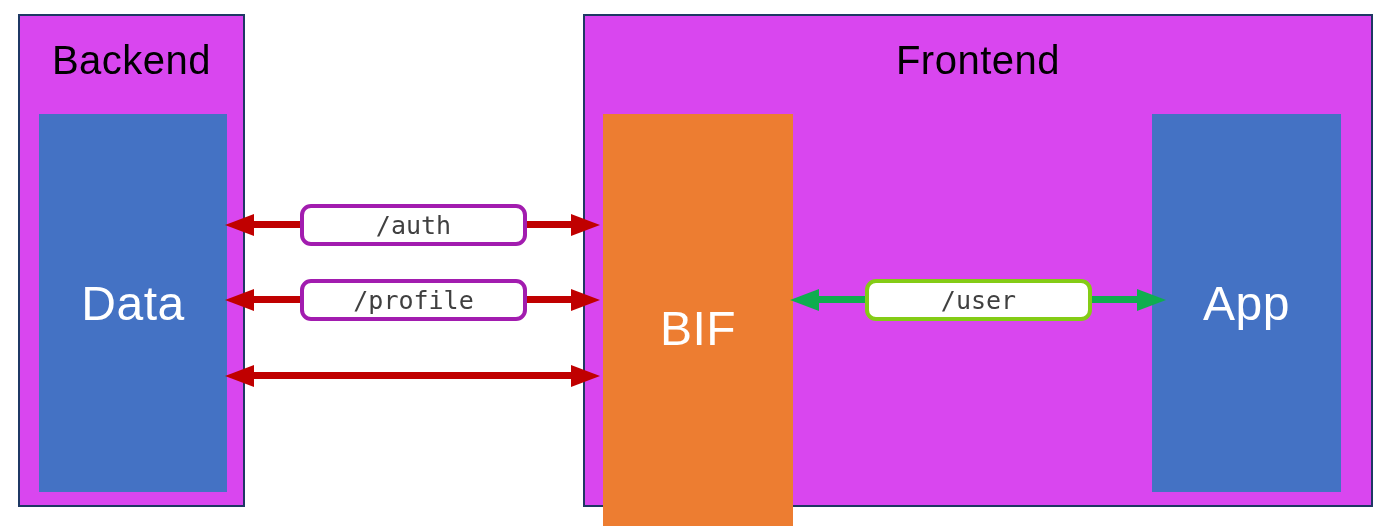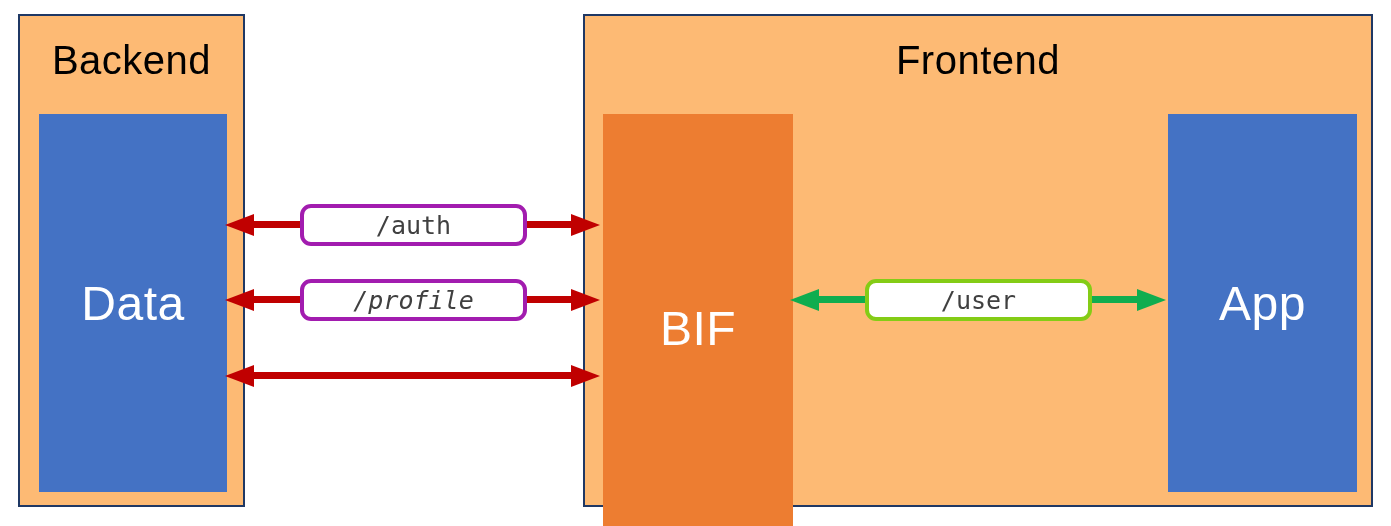--- a/index.html
+++ b/index.html
@@ -1,40 +1,40 @@
 <!DOCTYPE html>
 <html><head>
 <meta charset="utf-8">
 <style>
   html,body{margin:0;padding:0;background:#ffffff;}
   .canvas{
     position:relative;width:1391px;height:526px;background:#ffffff;
     font-family:"Liberation Sans",sans-serif;overflow:hidden;
   }
   .container{
-    position:absolute;top:14px;height:493px;background:#fdba74;
+    position:absolute;top:14px;height:493px;background:#d946ef;
     border:2px solid #1f3864;box-sizing:border-box;
   }
   .container-backend{left:18px;width:227px;}
   .container-frontend{left:583px;width:790px;}
   .container-title{
     margin:0;padding-top:22px;text-align:center;
     font-size:40px;font-weight:400;color:#000000;letter-spacing:0.5px;
   }
   .node{
     position:absolute;display:flex;align-items:center;justify-content:center;
     color:#ffffff;font-size:48px;letter-spacing:0.5px;
   }
   .node-data{left:19px;top:98px;width:188px;height:378px;background:#4472c4;}
   .node-bif{left:18px;top:98px;width:190px;height:428px;background:#ed7d31;text-align:right;}
-  .node-app{left:583px;top:98px;width:189px;height:378px;background:#4472c4;}
+  .node-app{left:567px;top:98px;width:189px;height:378px;background:#4472c4;}
 
   .arrow{position:absolute;height:42px;}
   .arrow-auth{left:225px;top:204px;width:375px;}
-  .arrow-profile{left:225px;top:279px;width:375px;font-style:italic;}
+  .arrow-profile{left:225px;top:279px;width:375px;}
   .arrow-notifications{left:225px;top:355px;width:375px;}
   .arrow-user{left:790px;top:279px;width:376px;}
 
   .shaft{position:absolute;left:22px;right:22px;top:17px;height:7px;}
   .head{position:absolute;width:0;height:0;top:10px;
         border-top:11px solid transparent;border-bottom:11px solid transparent;}
   .head-left{left:0;}
   .head-right{right:0;}
 
   .arrow-red .shaft{background:#c00000;}

